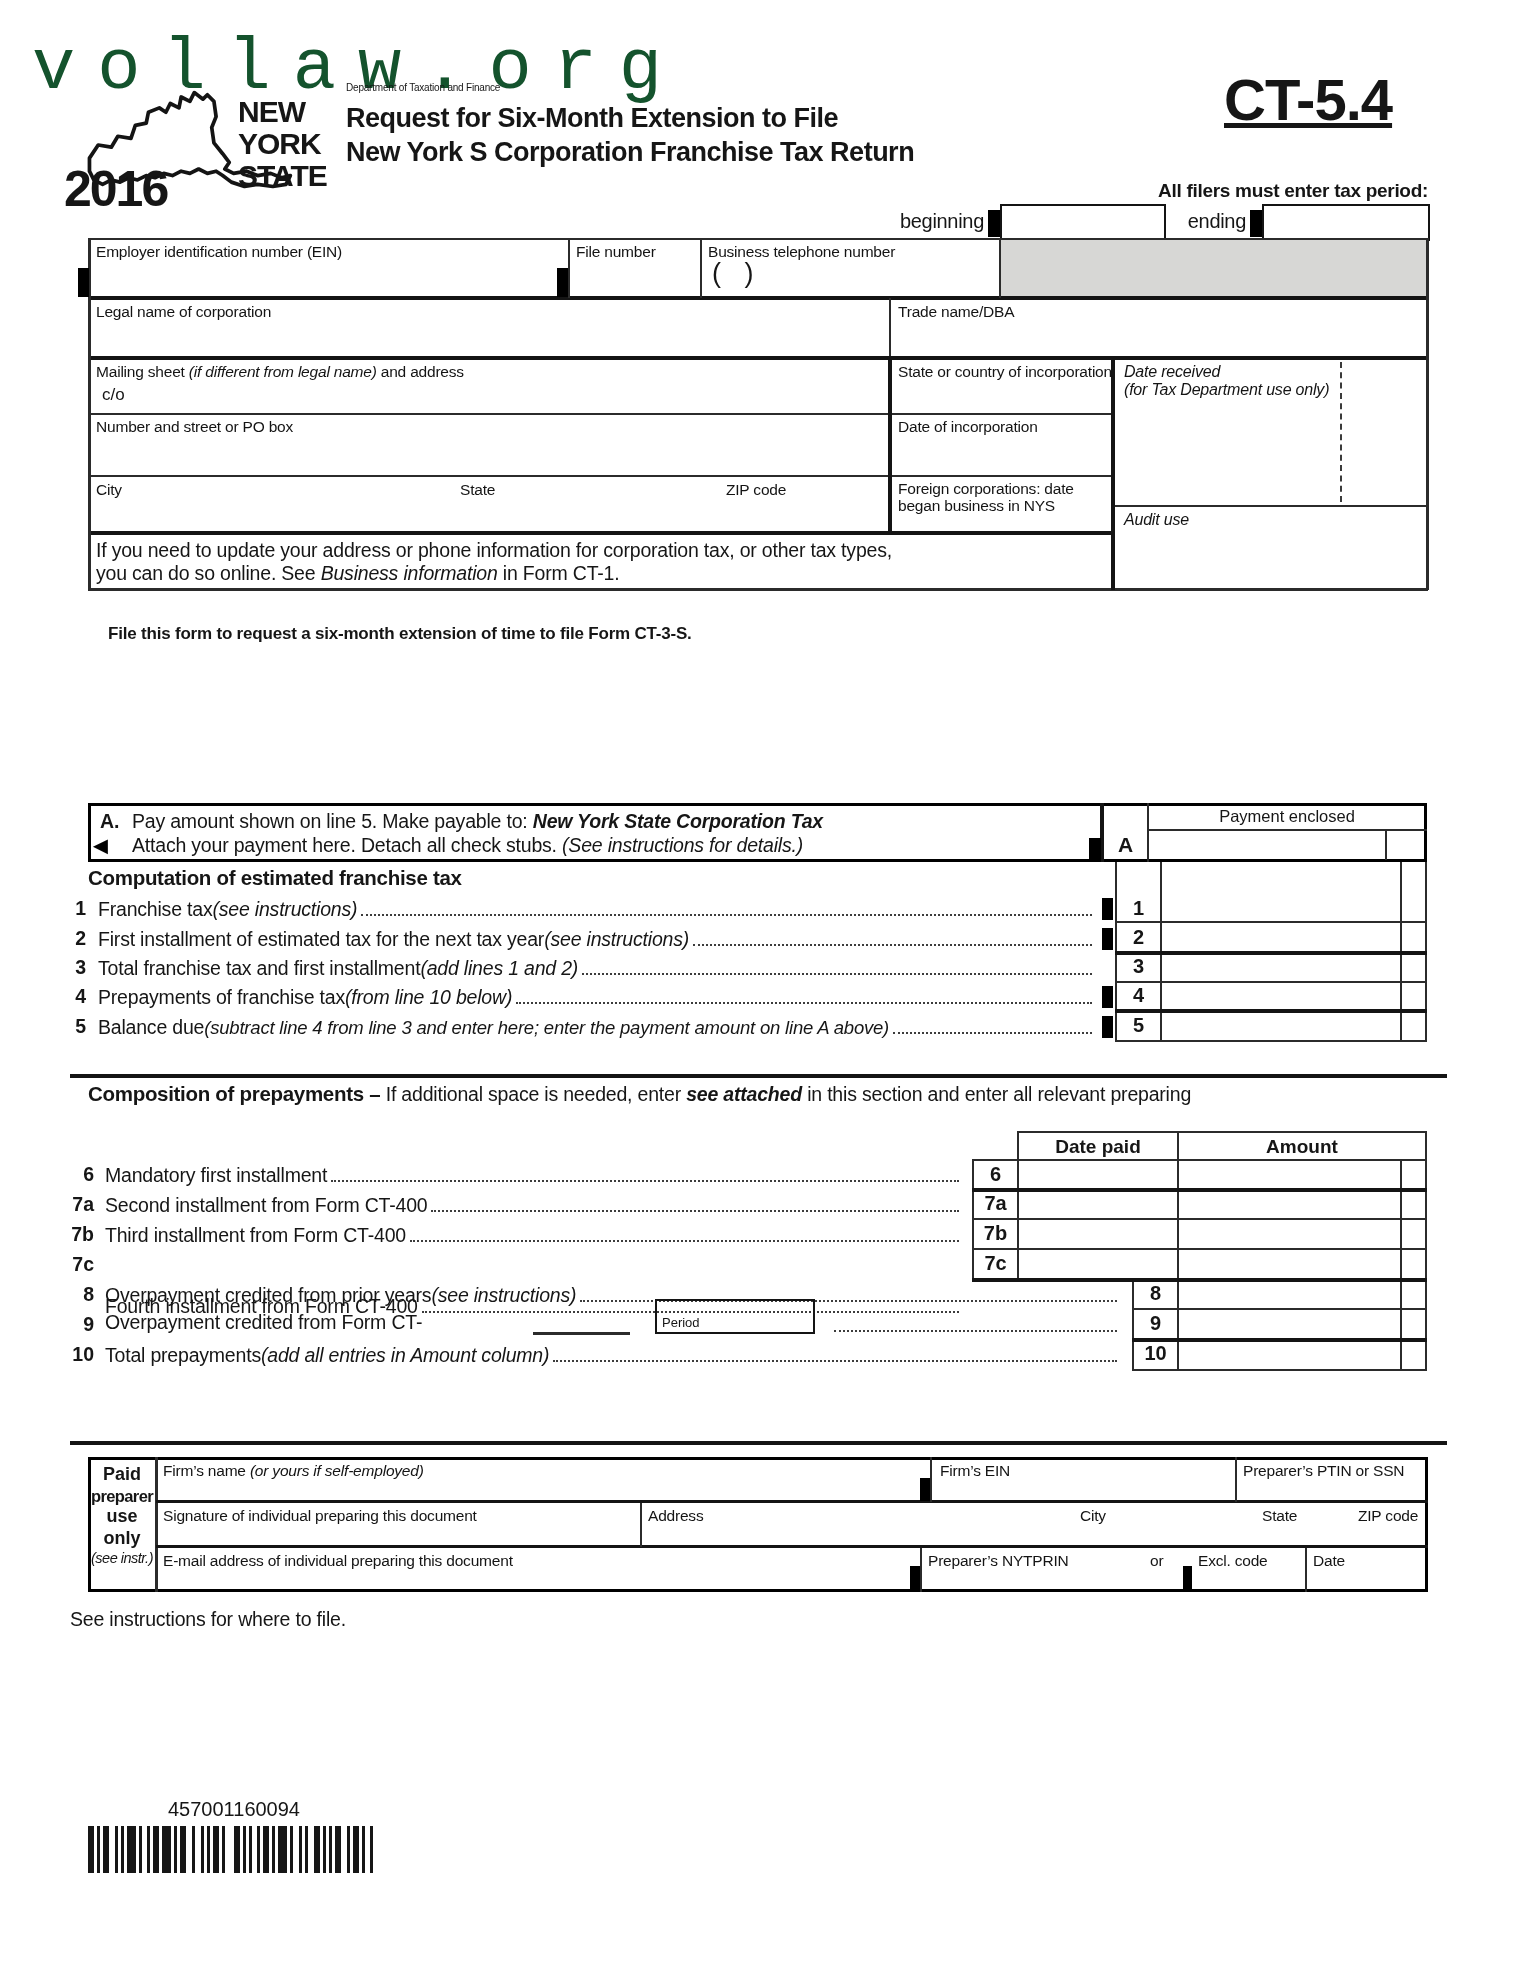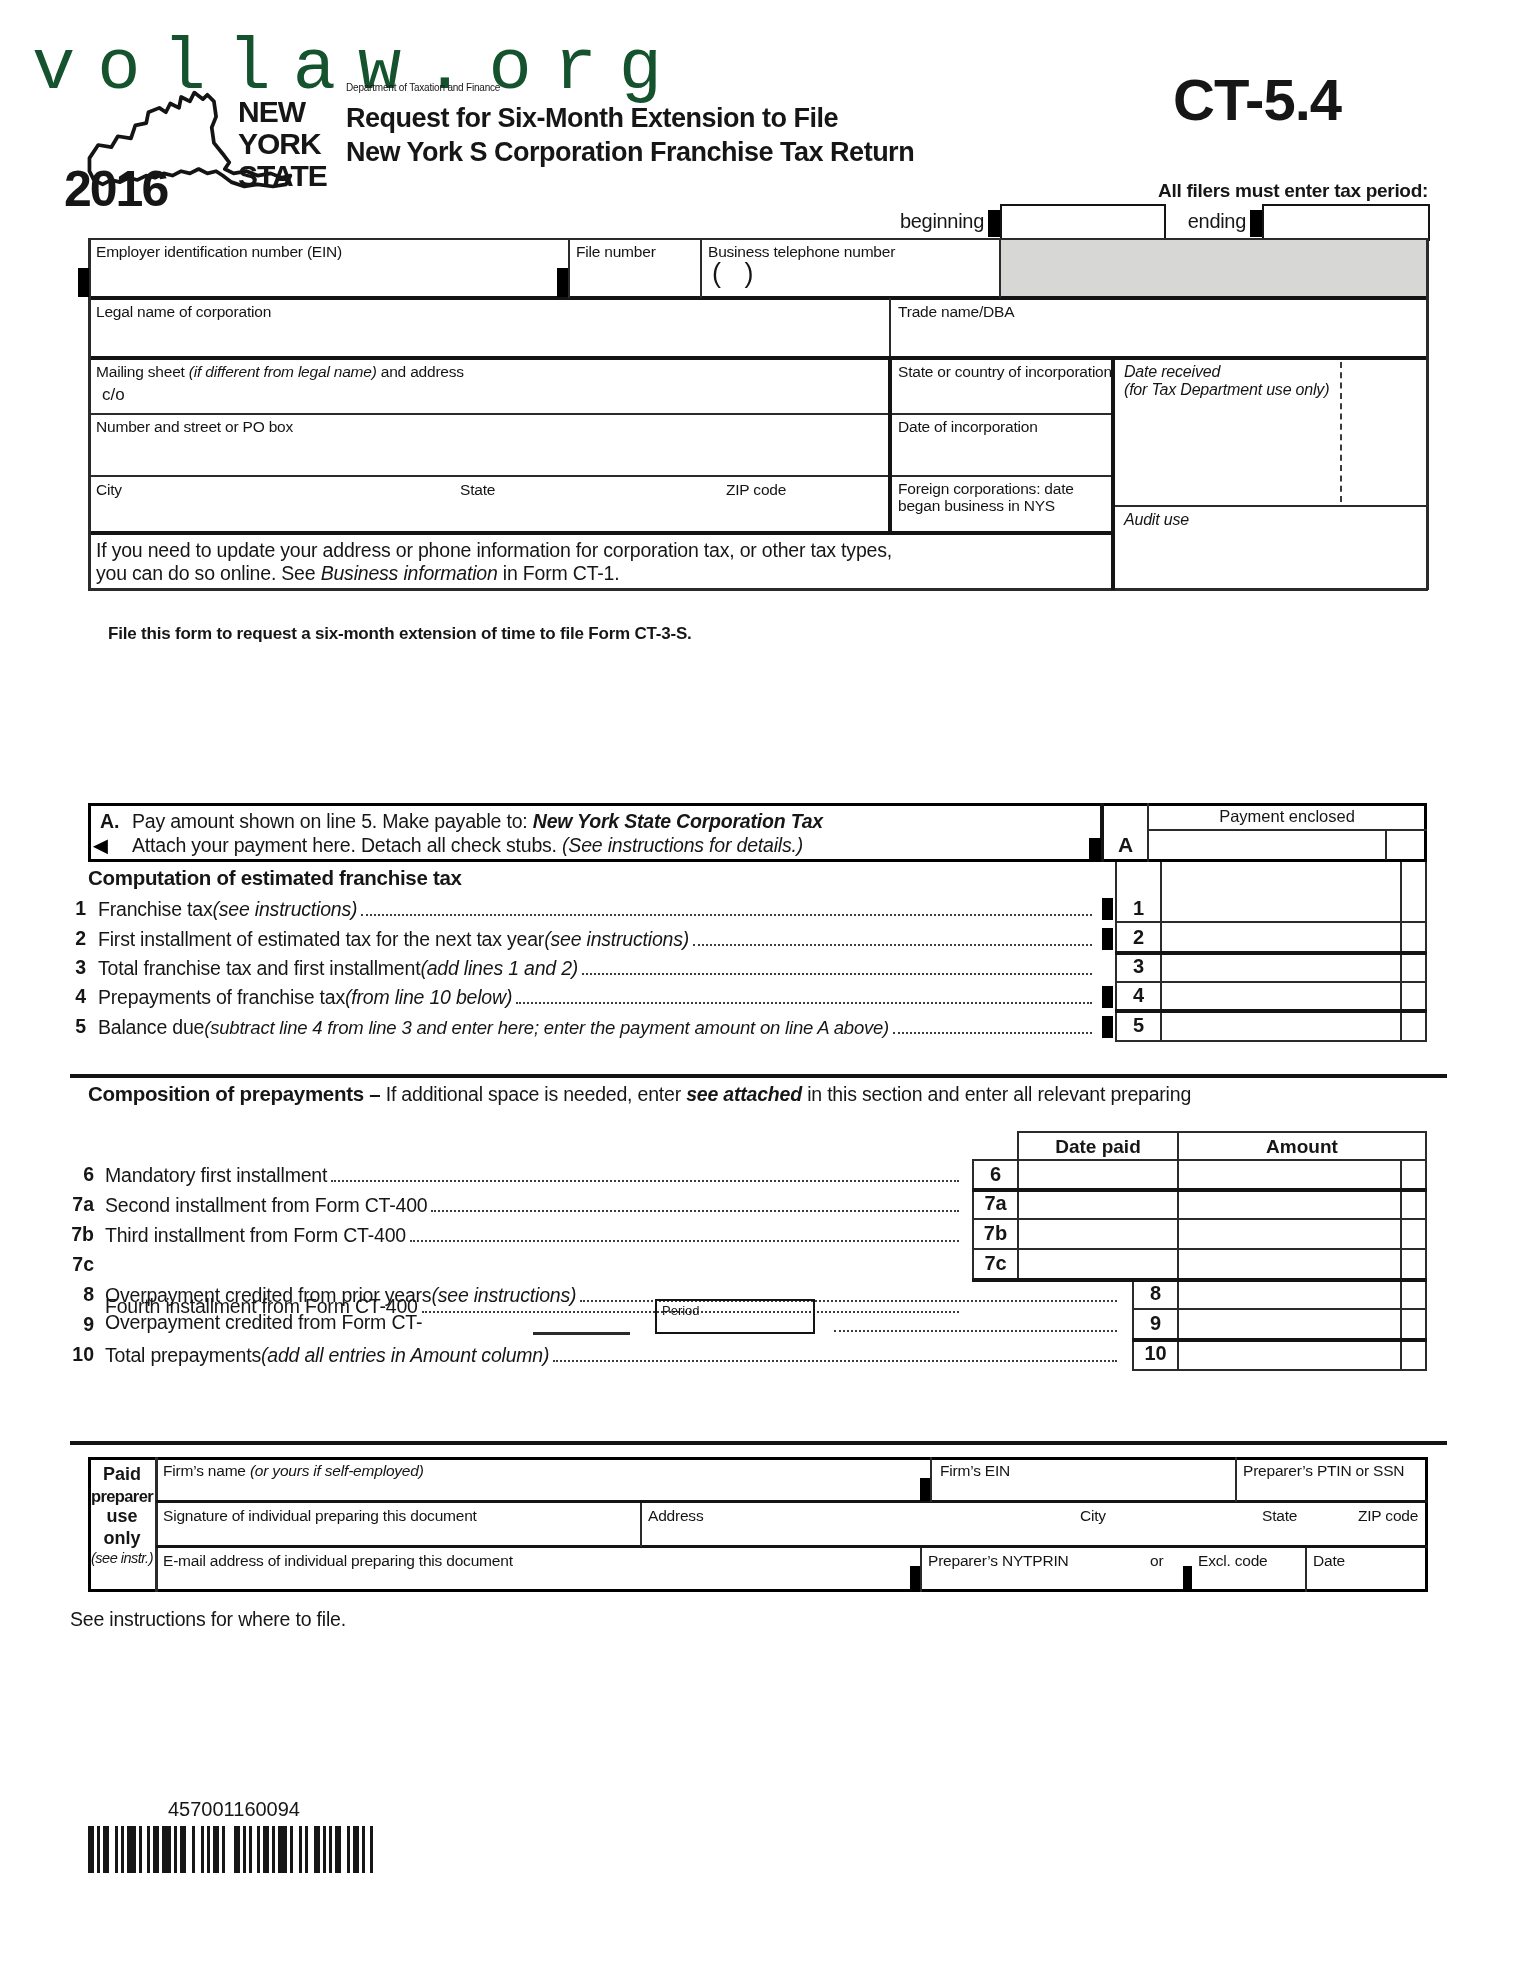--- a/index.html
+++ b/index.html
@@ -49,21 +49,21 @@
   <div class="ab" style="left:238px;top:96px;">
     <div class="logo-line">NEW</div>
     <div class="logo-line">YORK</div>
     <div class="logo-line">STATE</div>
   </div>
   <div class="ab year" style="left:64px;top:160px;">2016</div>
 
   <div class="ab hdr-small" style="left:346px;top:82px;">Department of Taxation and Finance</div>
   <div class="ab title" style="left:346px;top:102px;">Request for Six-Month Extension to File</div>
   <div class="ab title" style="left:346px;top:136px;">New York S Corporation Franchise Tax Return</div>
-  <div class="ab formcode" style="left:1173px;top:66px;">CT-5.4</div>
+  <div class="ab formcode" style="left:1224px;top:66px;text-decoration:underline;">CT-5.4</div>
 
   <div class="ab b" style="left:1028px;top:180px;width:400px;text-align:right;font-size:19px;letter-spacing:-0.3px;">All filers must enter tax period:</div>
 
   <div class="ab periodlbl" style="left:860px;top:210px;width:124px;text-align:right;">beginning</div>
   <div class="tick" style="left:988px;top:210px;width:12px;height:27px;"></div>
   <div class="ab" style="left:1000px;top:204px;width:162px;height:33px;border:2px solid #141414;"></div>
   <div class="ab periodlbl" style="left:1178px;top:210px;width:68px;text-align:right;">ending</div>
   <div class="tick" style="left:1250px;top:210px;width:12px;height:27px;"></div>
   <div class="ab" style="left:1262px;top:204px;width:164px;height:33px;border:2px solid #141414;"></div>
 
@@ -288,21 +288,21 @@
   <div class="ab numbox" style="left:1134px;top:1282px;width:43px;">8</div>
   <div class="field" style="left:1180px;top:1282px;width:218px;height:25px;"></div>
 
   <div class="ab numlbl" style="left:52px;top:1313px;width:42px;">9</div>
   <div class="ab item" style="left:105px;top:1311px;">
     <span>Overpayment credited from Form CT-</span>
   </div>
   <div class="lnl" style="left:533px;top:1332px;width:97px;height:2.5px;"></div>
   <div class="field" style="left:533px;top:1314px;width:97px;height:18px;"></div>
   <div class="ab" style="left:655px;top:1299px;width:160px;height:35px;border:2px solid #141414;box-sizing:border-box;">
-    <div style="font-size:13px;padding:2px 0 0 5px;">Period</div>
+    <div style="font-size:13px;padding:14px 0 0 5px;">Period</div>
   </div>
   <div class="field" style="left:658px;top:1314px;width:152px;height:18px;"></div>
   <div class="ab leader-row" style="left:830px;top:1311px;width:293px;height:26px;">
     <span class="leader"></span>
   </div>
   <div class="ab numbox" style="left:1134px;top:1312px;width:43px;">9</div>
   <div class="field" style="left:1180px;top:1312px;width:218px;height:25px;"></div>
 
   <div class="ab numlbl" style="left:52px;top:1343px;width:42px;">10</div>
   <div class="ab item leader-row" style="left:105px;top:1341px;width:1018px;height:26px;">

